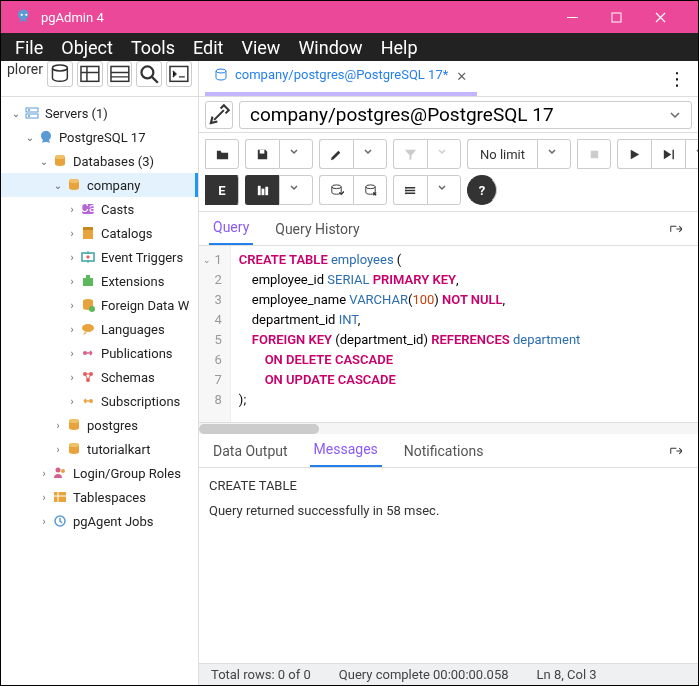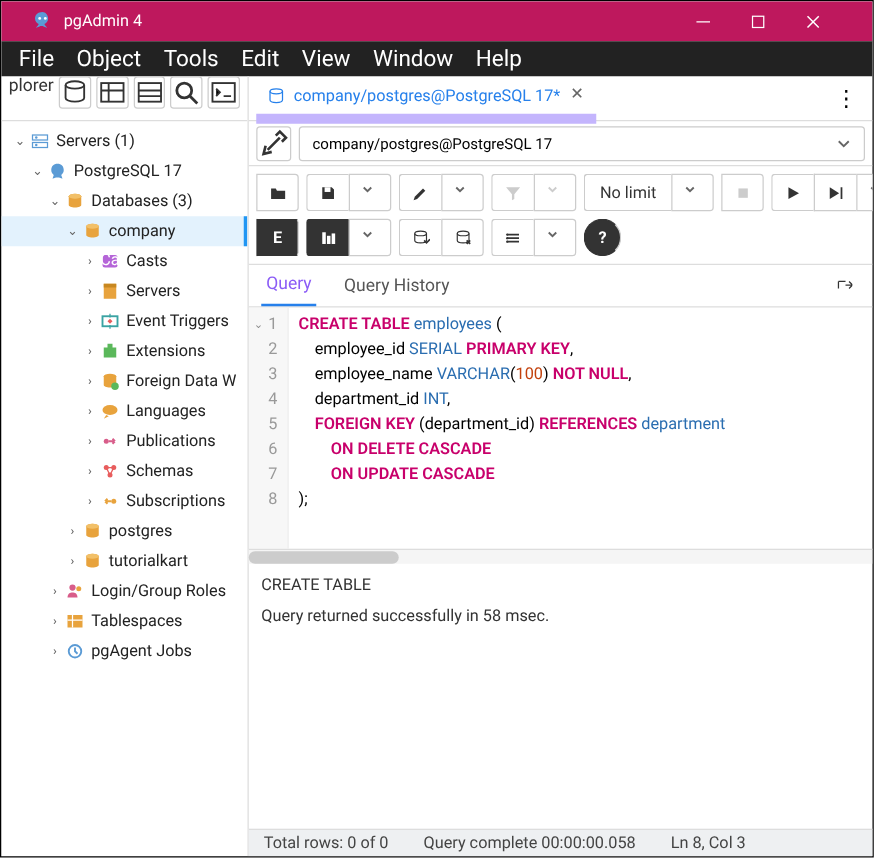--- a/index.html
+++ b/index.html
@@ -1,43 +1,43 @@
 <!DOCTYPE html>
 <html><head>
 <meta charset="utf-8">
 <style>
 *{box-sizing:border-box;margin:0;padding:0;font-family:-apple-system,BlinkMacSystemFont,"Segoe UI",Roboto,sans-serif;font-size:13px}
 body{width:699px;height:686px;background:#fff;overflow:hidden;display:flex;flex-direction:column;border:1px solid #000}
-.titlebar{height:32px;background:#be185d;color:#fff;display:flex;align-items:center;padding:0 24px}
+.titlebar{height:32px;background:#ec4899;color:#fff;display:flex;align-items:center;padding:0 14px}
 .titlebar svg{width:18px;height:18px;margin-right:8px}
 .titlebar-title{flex:1;font-size:13px}
 .win-btns{display:flex;gap:4px}
 .win-btn{width:40px;height:30px;display:flex;align-items:center;justify-content:center;cursor:pointer}
 .win-btn svg{width:11px;height:11px}
 .menubar{height:28px;background:#222;color:#fff;display:flex;align-items:center;padding:0 6px;gap:2px}
 .menu-item{padding:4px 8px;cursor:pointer;font-size:18px}
 .main{flex:1;display:flex;min-height:0}
 .sidebar{width:198px;border-right:1px solid #ddd;display:flex;flex-direction:column;overflow:hidden}
 .sidebar-hdr{height:36px;display:flex;align-items:flex-start;border-bottom:1px solid #ddd;padding:0 6px;gap:4px}
 .explorer-lbl{font-size:14px;color:#333;margin-right:auto}
 .icon-btn{width:28px;height:26px;border:1px solid #ccc;border-radius:3px;display:flex;align-items:center;justify-content:center;cursor:pointer;background:#fff}
 .tree{flex:1;overflow:auto;padding:4px 0}
 .tree-row{display:flex;align-items:center;height:24px;padding-right:4px;cursor:pointer;white-space:nowrap}
 .tree-row.sel{background:#e3f2fd;border-right:3px solid #2196f3}
 .tree-arrow{width:14px;display:flex;justify-content:center;color:#666;font-size:10px}
 .tree-icon{width:18px;height:18px;display:flex;align-items:center;justify-content:center;margin-right:4px}
 .tree-label{font-size:13px;color:#222}
 .workspace{flex:1;display:flex;flex-direction:column;min-width:0}
 .tabbar{height:36px;display:flex;align-items:center;border-bottom:1px solid #ddd;padding:0 6px}
-.tab{display:flex;align-items:flex-end;gap:6px;padding:6px 8px;border-bottom:8px solid #c4b5fd;color:#2680eb;font-size:14px}
+.tab{display:flex;align-items:flex-start;gap:6px;padding:6px 8px;border-bottom:4px solid #c4b5fd;color:#2680eb;font-size:14px}
 .tab-close{color:#666;cursor:pointer;padding:2px}
 .connbar{height:36px;display:flex;align-items:center;padding:4px 6px;gap:6px;border-bottom:1px solid #ddd}
 .conn-icon{width:28px;height:28px;border:1px solid #ccc;border-radius:3px;display:flex;align-items:center;justify-content:center}
 .conn-select{flex:1;height:28px;border:1px solid #ccc;border-radius:3px;display:flex;align-items:center;padding:0 10px;cursor:pointer}
-.conn-select span{flex:1;font-size:12px}
+.conn-select span{flex:1;font-size:19px}
 .toolbars{display:flex;flex-direction:column;gap:6px;padding:6px;border-bottom:1px solid #ddd}
 .toolbar-row{display:flex;gap:6px;align-items:center}
 .btn-grp{display:flex}
 .btn-grp .tbtn{border-radius:0;border-right:0}
 .btn-grp .tbtn:first-child{border-radius:3px 0 0 3px}
 .btn-grp .tbtn:last-child{border-radius:0 3px 3px 0;border-right:1px solid #ccc}
 .tbtn{min-width:34px;height:30px;border:1px solid #ccc;background:#fff;display:flex;align-items:center;justify-content:center;cursor:pointer;padding:0 8px;font-size:13px;color:#333}
 .tbtn.dark{background:#333;color:#fff;border-color:#333}
 .tbtn svg{width:15px;height:15px}
 .editor-tabs{height:34px;display:flex;align-items:flex-end;border-bottom:1px solid #ddd;padding:0 10px}
@@ -190,21 +190,21 @@
           <span class="tree-label">Casts</span>
         </div>
         <div class="tree-row" style="padding-left: 64px;">
           <span class="tree-arrow">›</span>
           <span class="tree-icon">
             <svg width="16" height="16">
               <rect x="3" y="2" width="10" height="12" fill="#e8a33d"></rect>
               <rect x="3" y="2" width="10" height="3" fill="#c88820"></rect>
             </svg>
           </span>
-          <span class="tree-label">Servers</span>
+          <span class="tree-label">Catalogs</span>
         </div>
         <div class="tree-row" style="padding-left: 64px;">
           <span class="tree-arrow">›</span>
           <span class="tree-icon">
             <svg width="16" height="16">
               <rect x="2" y="4" width="12" height="8" fill="none" stroke="#3aa3a3" stroke-width="1.5"></rect>
               <path d="M8 2v3M8 11v3" stroke="#3aa3a3"></path>
               <path d="M6 8l2-2 2 2-2 2z" fill="#e85d5d"></path>
             </svg>
           </span>
@@ -532,20 +532,28 @@
           <div>
             <span>8</span>
           </div>
         </div>
       <div class="code" id="code"><div><span class="kw">CREATE TABLE</span><span> </span><span class="fn">employees</span><span> (</span></div><div><span>    employee_id </span><span class="fn">SERIAL</span><span> </span><span class="kw">PRIMARY KEY</span><span>,</span></div><div><span>    employee_name </span><span class="fn">VARCHAR</span><span>(</span><span class="num">100</span><span>) </span><span class="kw">NOT NULL</span><span>,</span></div><div><span>    department_id </span><span class="fn">INT</span><span>,</span></div><div><span>    </span><span class="kw">FOREIGN KEY</span><span> (department_id) </span><span class="kw">REFERENCES</span><span> </span><span class="fn">department</span></div><div><span>        </span><span class="kw">ON DELETE CASCADE</span></div><div><span>        </span><span class="kw">ON UPDATE CASCADE</span></div><div><span>);</span></div></div>
     </div>
     <div class="scrollbar">
         <div class="scroll-thumb"></div>
       </div>
 
+    <div class="output-tabs">
+      <div class="ed-tab">Data Output</div>
+      <div class="ed-tab active">Messages</div>
+      <div class="ed-tab">Notifications</div>
+      <div class="ed-expand"><svg width="14" height="14">
+            <path d="M2 8l4-4M2 8l4 4M12 2l-4 4M12 2v4M12 2h-4" stroke="#333" fill="none" transform="rotate(45 7 7)"></path>
+          </svg></div>
+    </div>
 
     <div class="output">
       <div>CREATE TABLE</div>
       <div>Query returned successfully in 58 msec.</div>
     </div>
 
     <div class="statusbar">
       <span>Total rows: 0 of 0</span>
       <span>Query complete 00:00:00.058</span>
       <span>Ln 8, Col 3</span>

